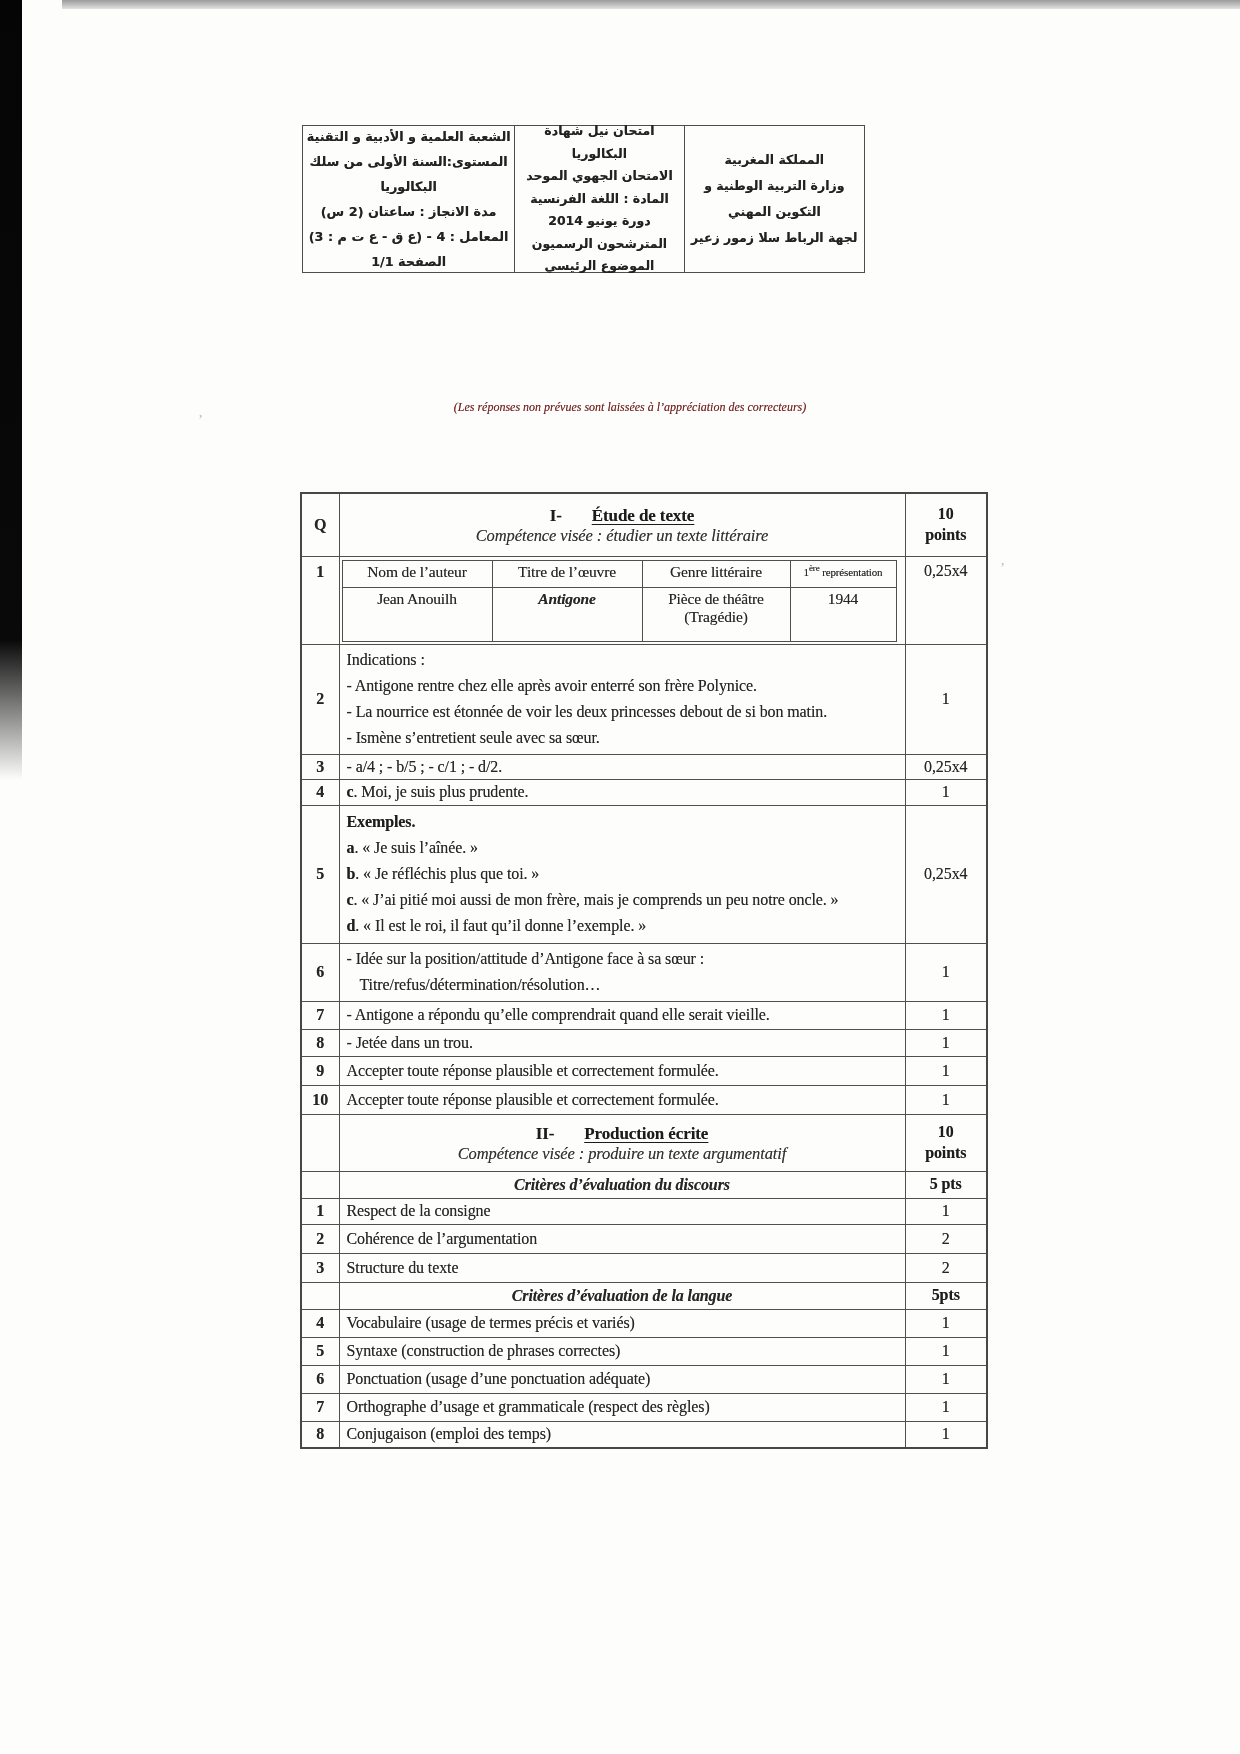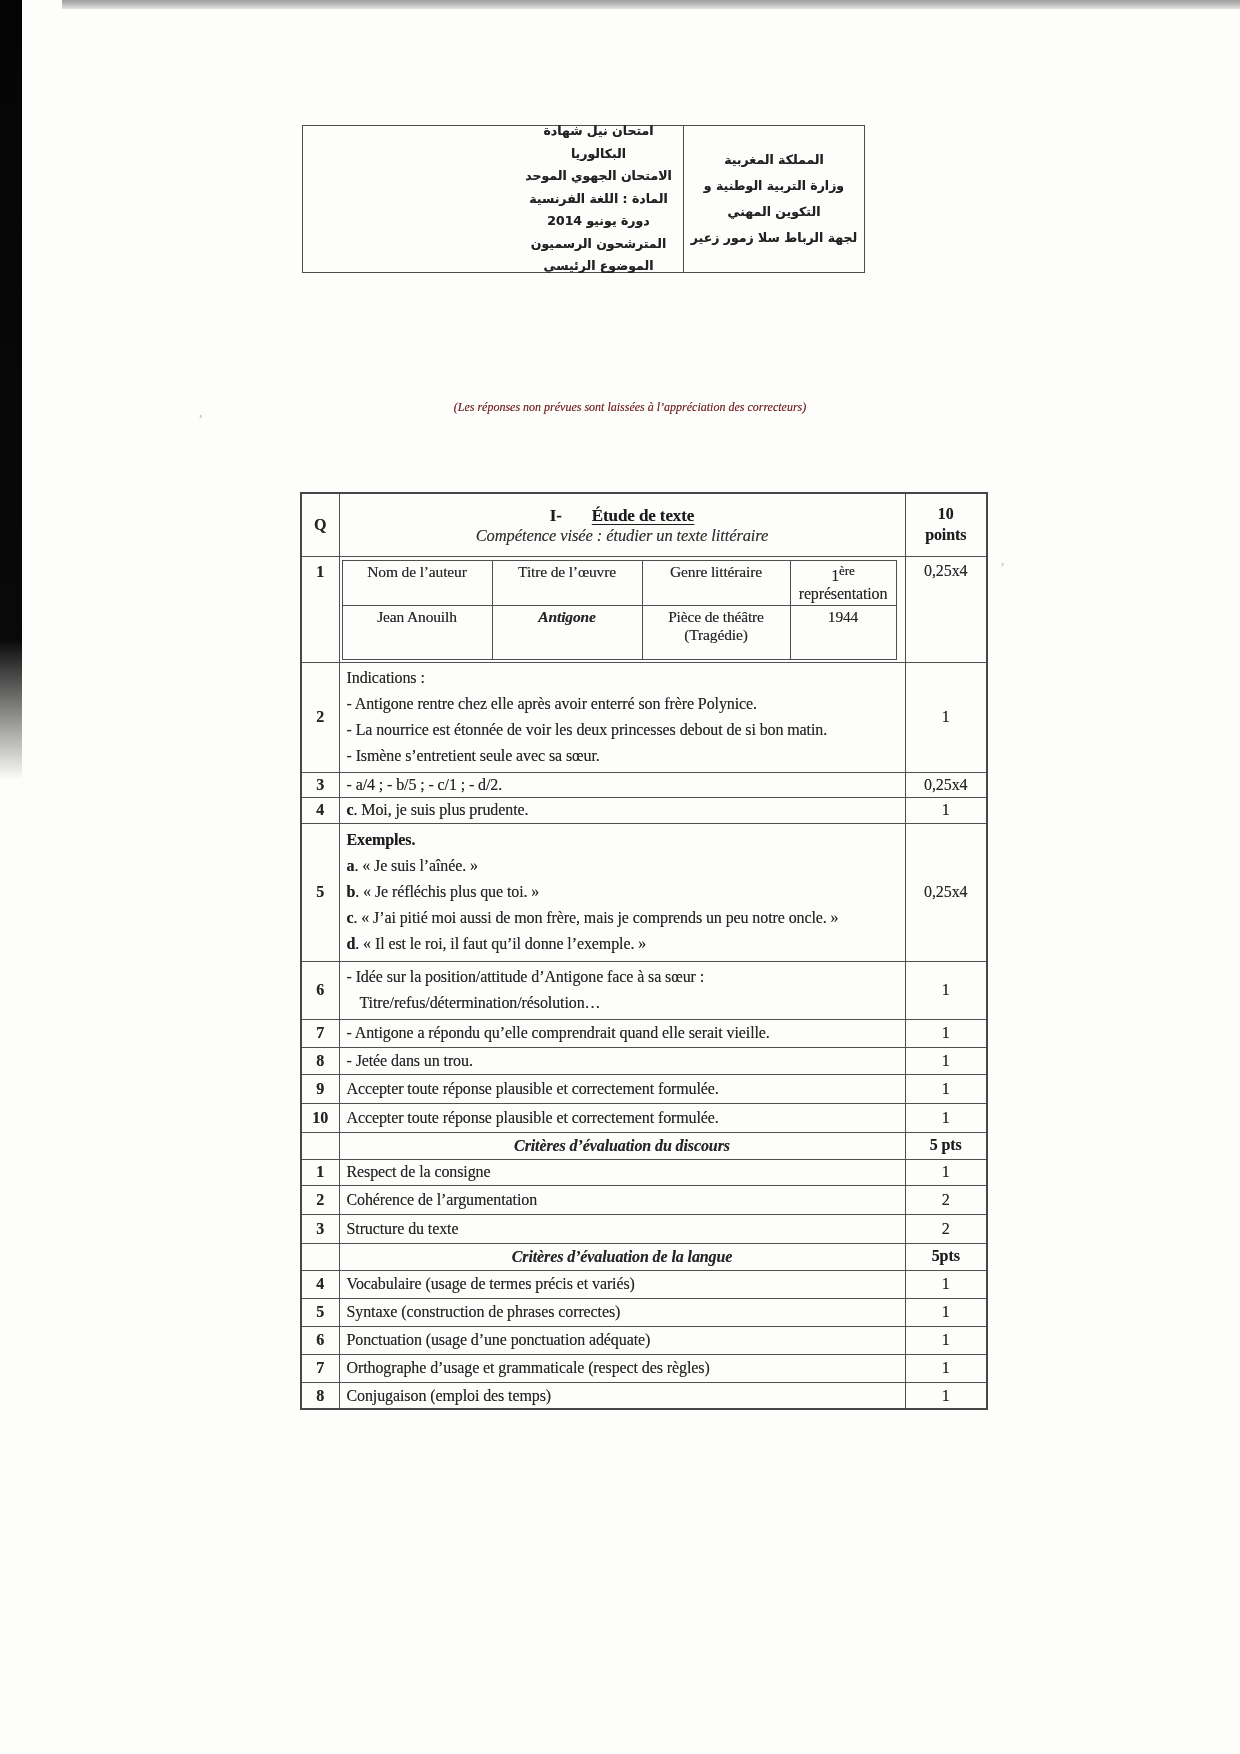--- a/index.html
+++ b/index.html
@@ -67,21 +67,21 @@
 
   
   table.inner{
     width:554px;margin:3px 0 2px 2px;border-collapse:collapse;table-layout:fixed;
     border:1.8px solid #4d4d4d;
   }
   table.inner td{
     border:1.5px solid #4f4f4f;text-align:center;vertical-align:top;
     font-size:15.5px;padding:2px 1px;letter-spacing:-0.15px;margin-top:41px;
   }
-  table.inner td.rep{font-size:16px;padding:2px 0;font-family:Liberation Serif, serif;}
+  table.inner td.rep{font-size:11px;padding:2px 0;font-family:Liberation Serif, serif;}
   .italic{font-style:italic;font-weight:bold;}
 </style>
 </head>
 <body>
 
 <div class="page">
 
   <div class="scan-strip"></div>
   <div class="scan-topband"></div>
   <span class="scan-speck" style="left:198px;top:412px;">’</span>
@@ -93,20 +93,27 @@
       <div>وزارة التربية الوطنية و التكوين المهني</div>
       <div>لجهة الرباط سلا زمور زعير</div>
     </div>
     <div class="hdr-col exam">
       <div>امتحان نيل شهادة البكالوريا</div>
       <div>الامتحان الجهوي الموحد</div>
       <div>المادة : اللغة الفرنسية</div>
       <div>دورة يونيو 2014</div>
       <div>المترشحون الرسميون</div>
       <div>الموضوع الرئيسي</div>
+    </div>
+    <div class="hdr-col stream">
+      <div>الشعبة العلمية و الأدبية و التقنية</div>
+      <div>المستوى:السنة الأولى من سلك البكالوريا</div>
+      <div>مدة الانجاز : ساعتان (2 س)</div>
+      <div>المعامل : 4 - (ع ق - ع ت م : 3)</div>
+      <div>الصفحة 1/1</div>
     </div>
   </div>
 
   <div class="title-block">
     <p class="doc-subtitle">(Les réponses non prévues sont laissées à l’appréciation des correcteurs)</p>
   </div>
 
   <table class="grades">
     <colgroup>
         <col style="width:38px">
@@ -219,20 +226,33 @@
       <td>Accepter toute réponse plausible et correctement formulée.</td>
       <td class="pcol">1</td>
     </tr>
 
     <tr style="height:29px">
       <td class="qcol">10</td>
       <td>Accepter toute réponse plausible et correctement formulée.</td>
       <td class="pcol">1</td>
     </tr>
 
+    <tr style="height:57px">
+      <td class="qcol"></td>
+      <td style="padding:0 4px;">
+        <div class="sec-line">
+          <span class="sec-label">II-</span><span class="sec-title">Production écrite</span>
+        </div>
+        <div class="competence">Compétence visée : produire un texte argumentatif</div>
+      </td>
+      <td class="pcol bold">
+        <div>10</div>
+        <div>points</div>
+      </td>
+    </tr>
 
     <tr style="height:27px">
       <td class="qcol"></td>
       <td class="crit-head">Critères d’évaluation du discours</td>
       <td class="pcol bold">5 pts</td>
     </tr>
 
     <tr style="height:26px">
       <td class="qcol">1</td>
       <td>Respect de la consigne</td>

